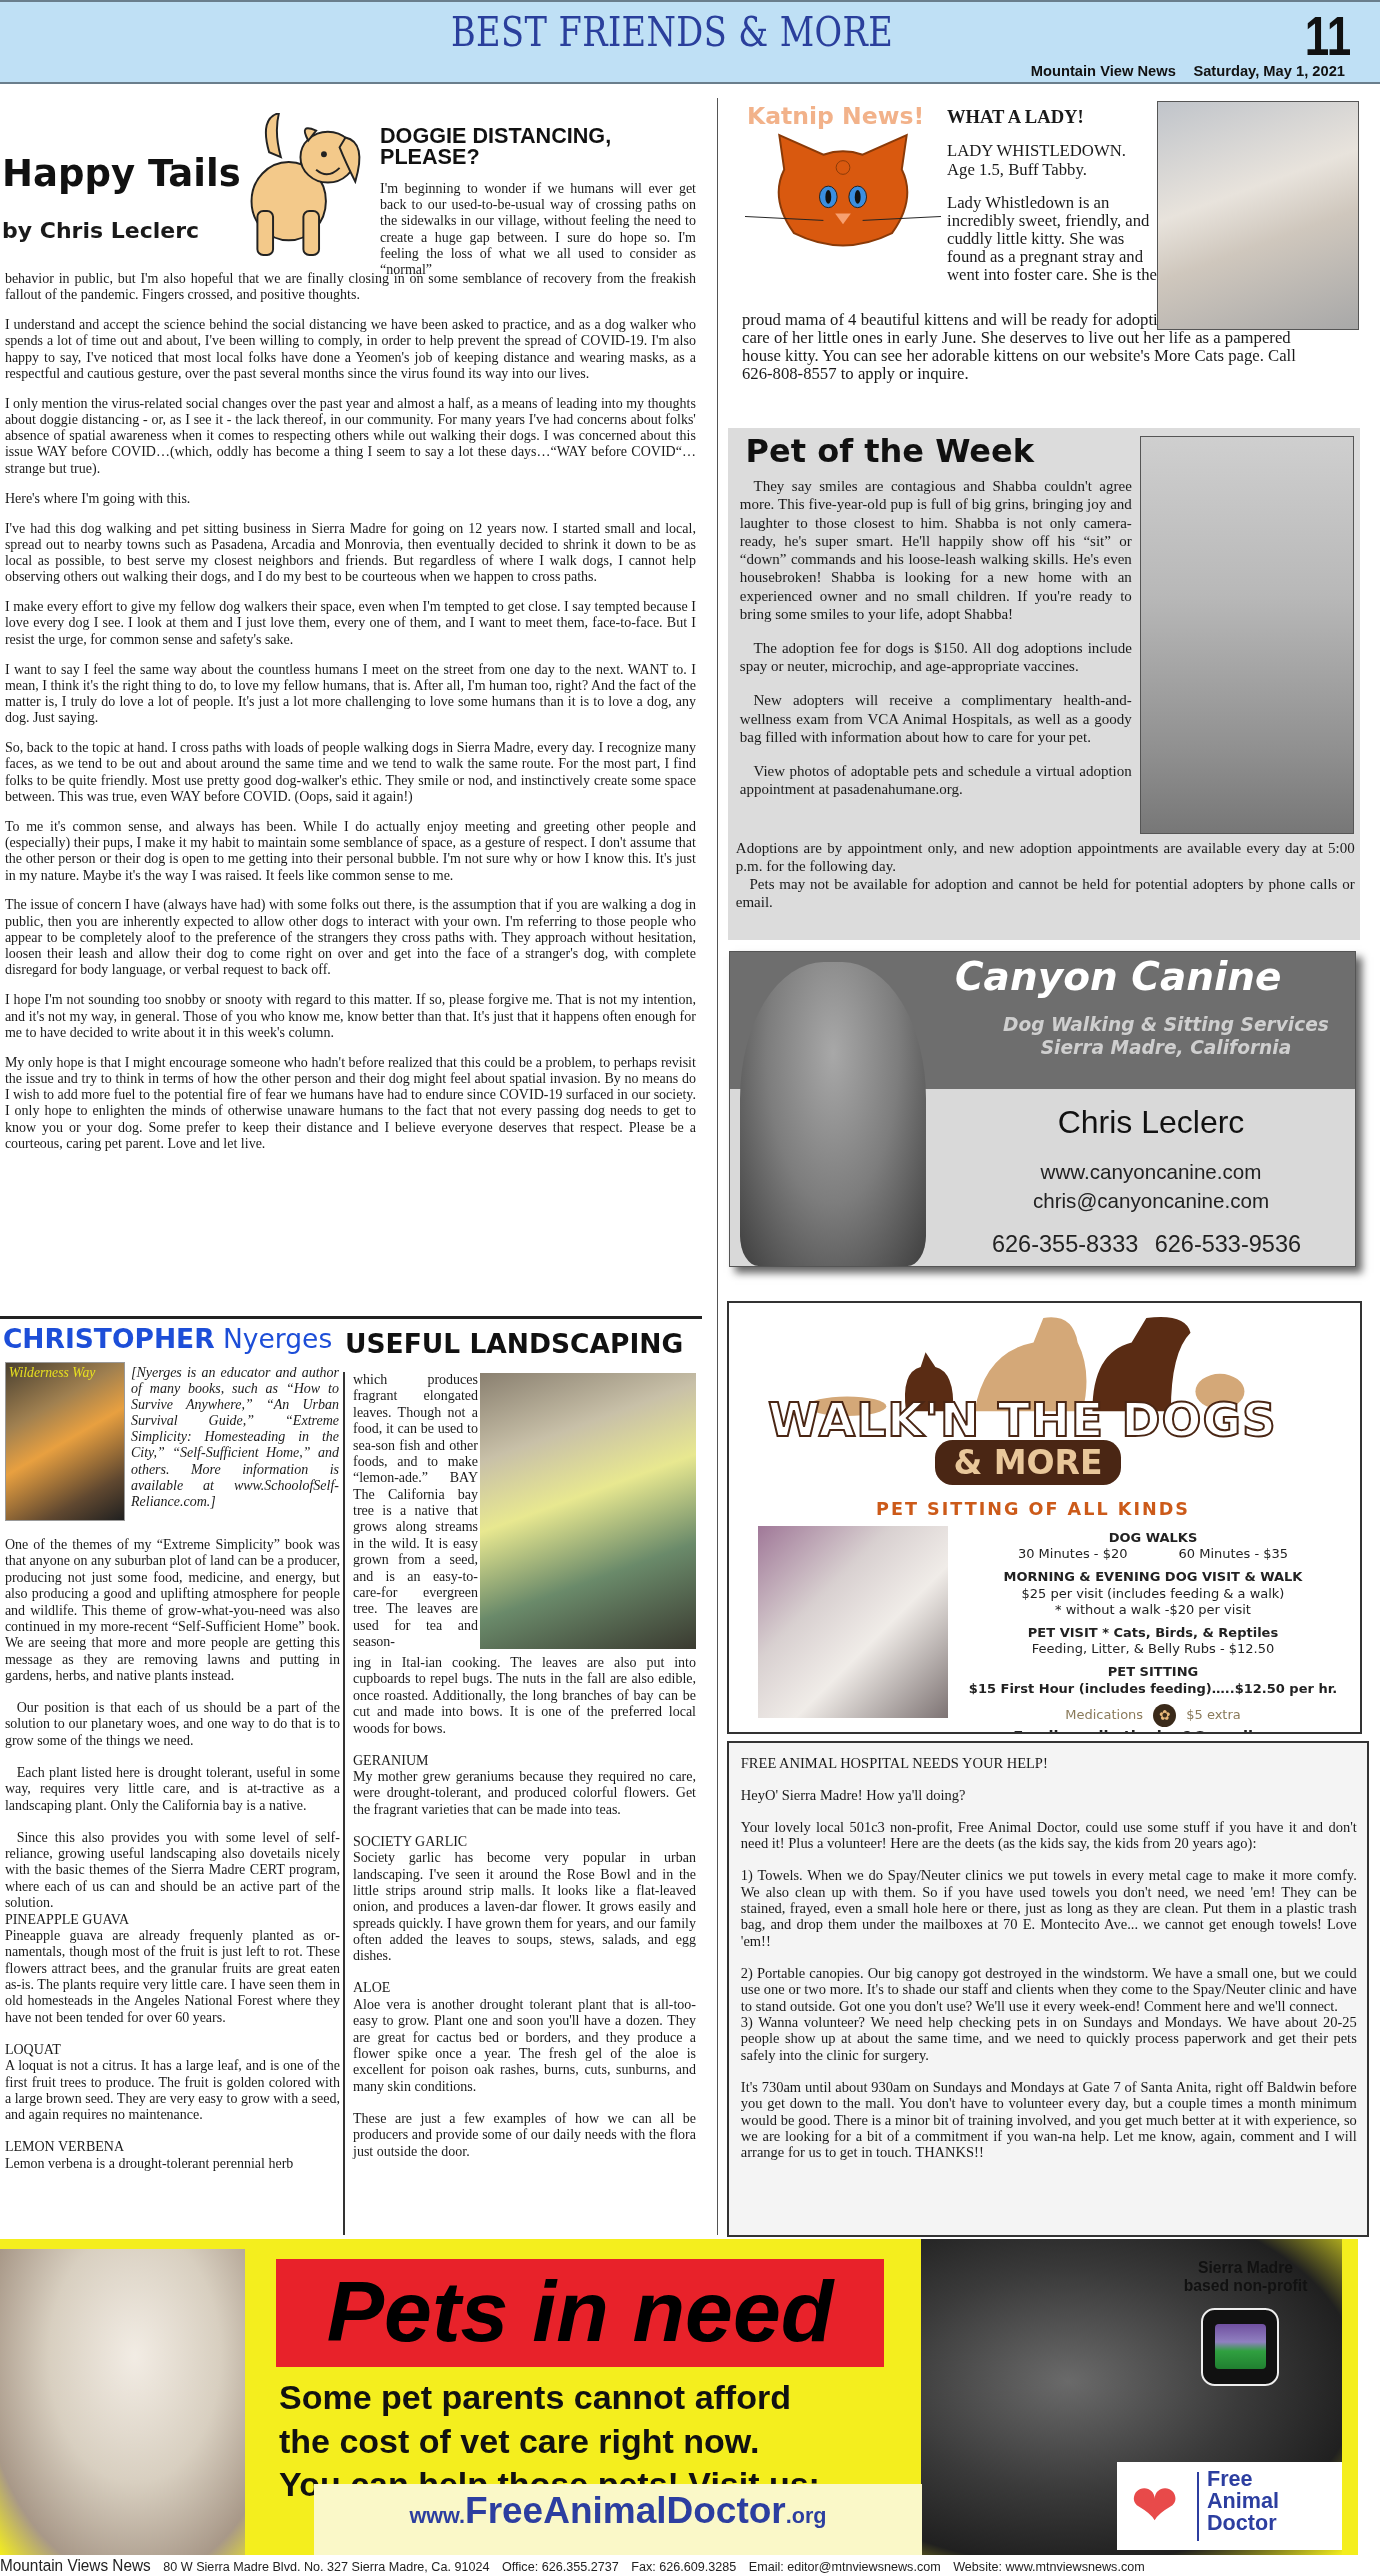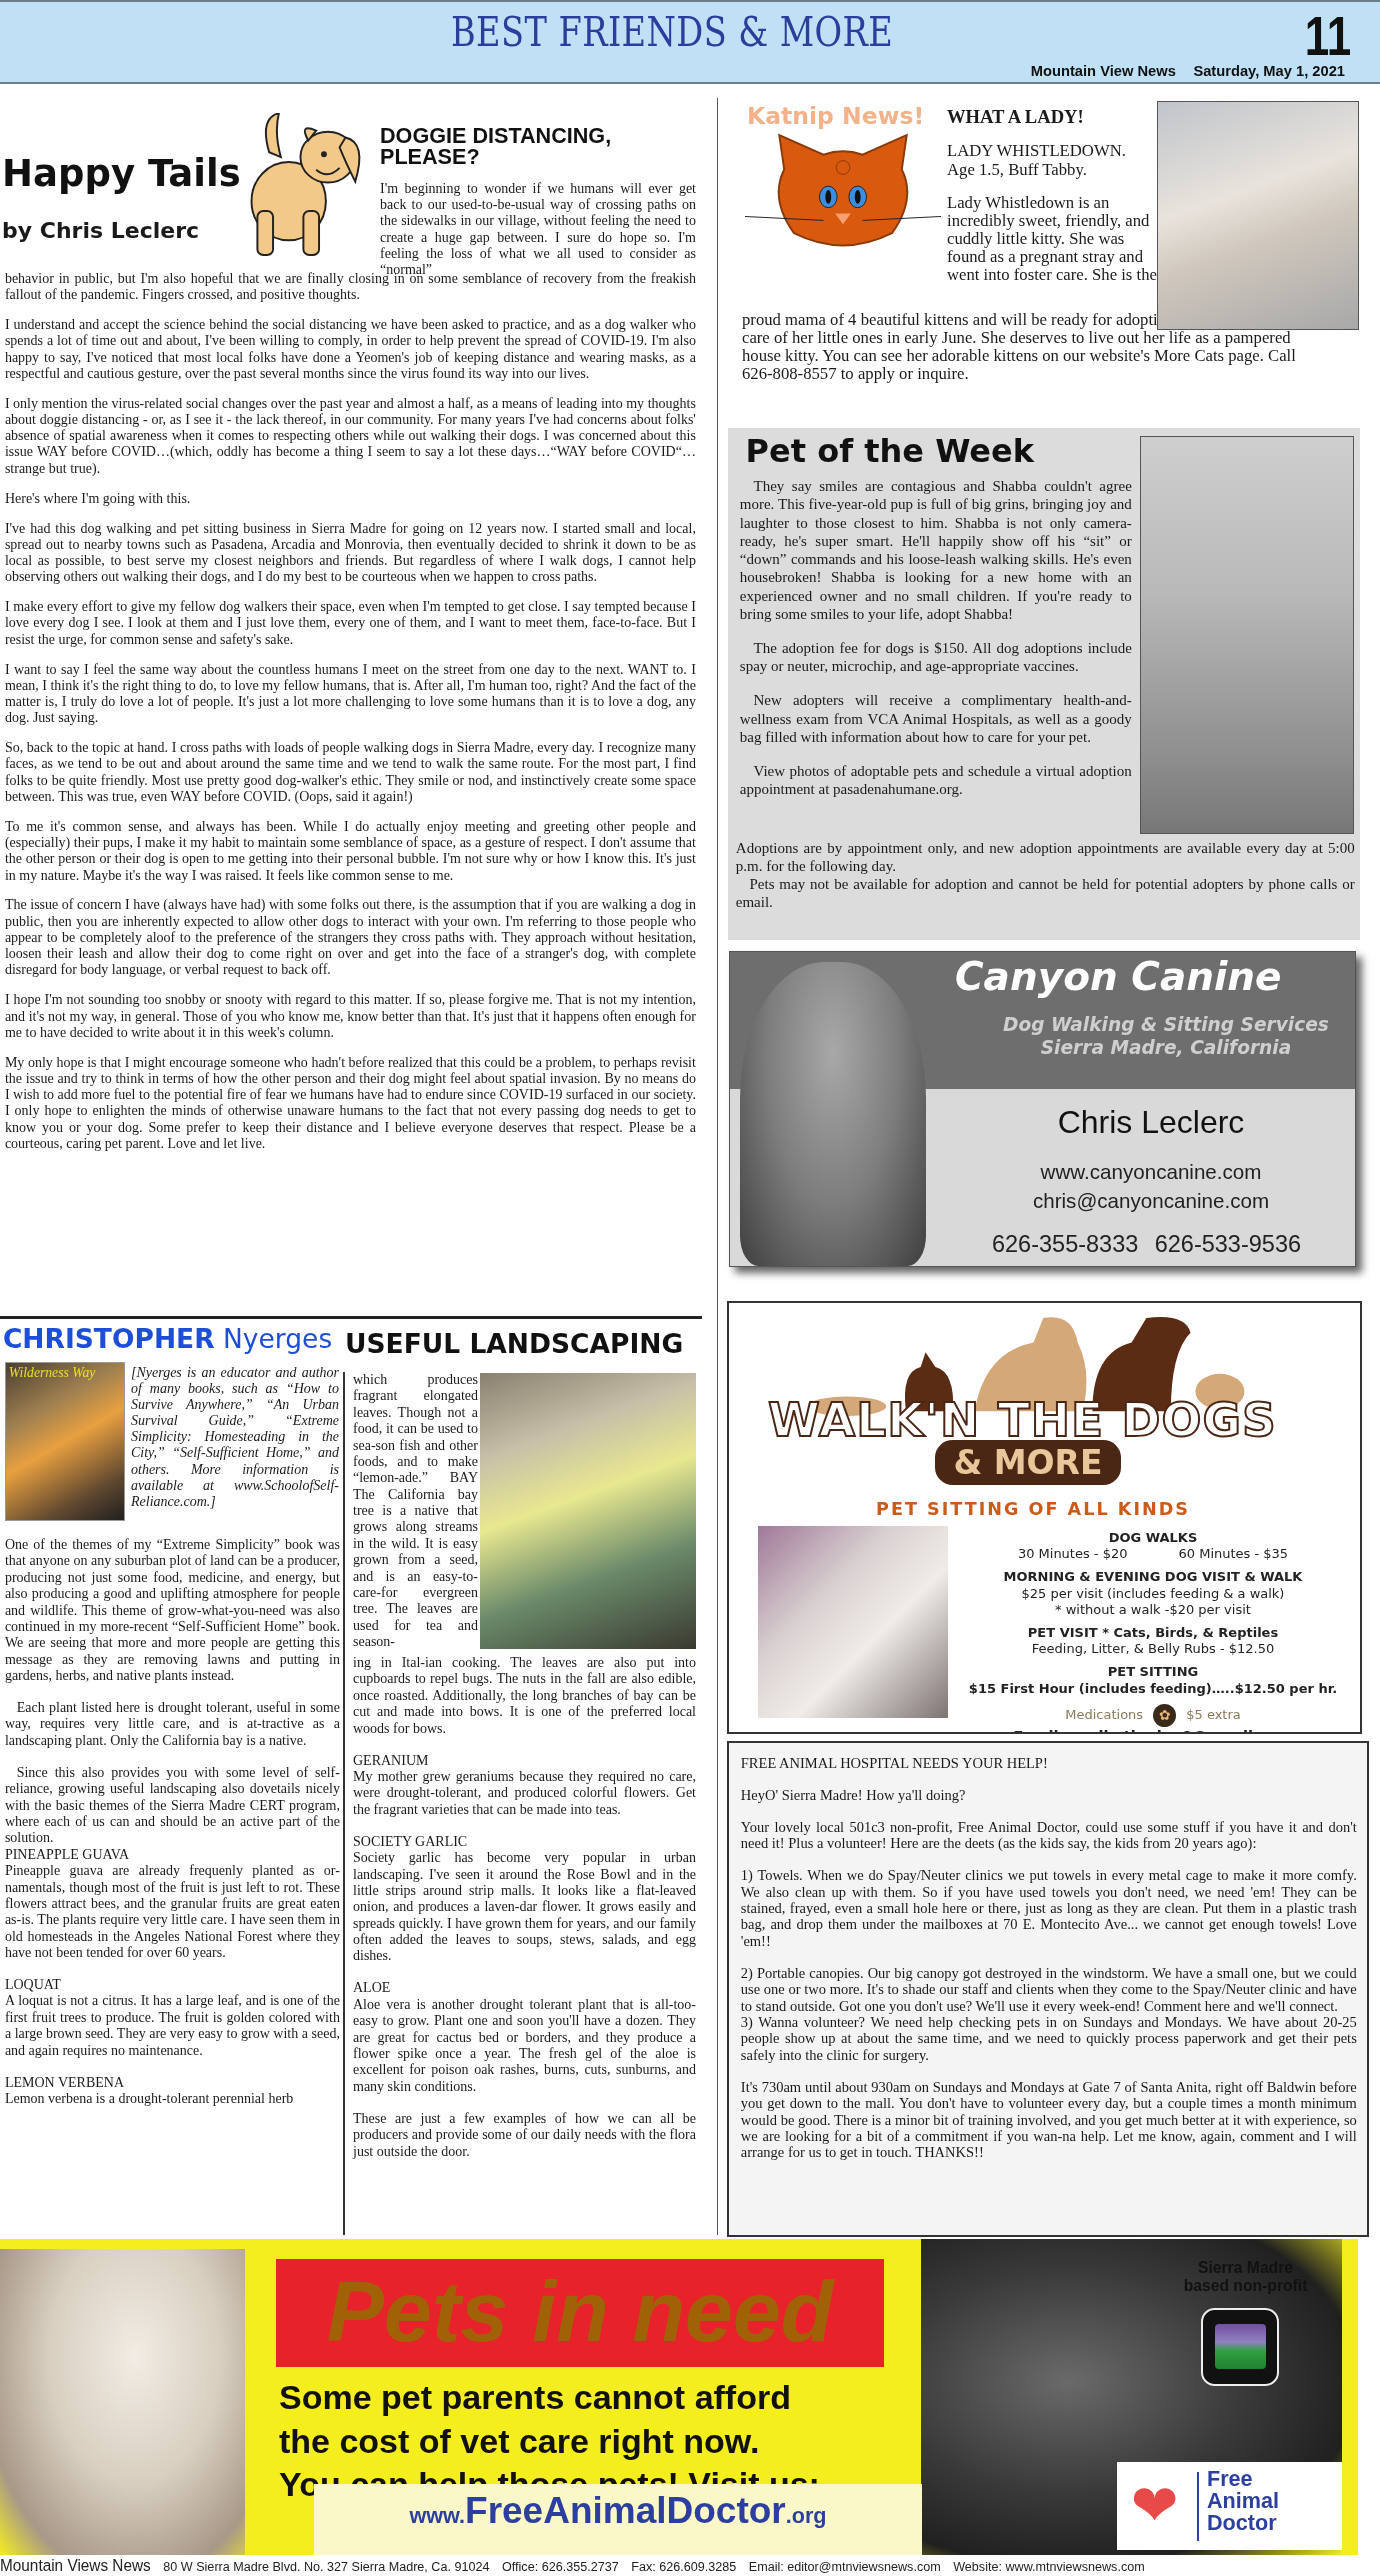--- a/index.html
+++ b/index.html
@@ -89,21 +89,21 @@
   #ul-col-a { left: 353px; top: 1372px; width: 125px; font-size: 14px; line-height: 1.17; text-align: justify; }
   #ul-photo { left: 480px; top: 1373px; width: 216px; height: 276px; background: linear-gradient(160deg,#8a8070 0%,#c8c0a8 25%,#e8e890 45%,#6a8a6a 70%,#3a3a30 100%); }
   #ul-col-b { left: 353px; top: 1655px; width: 343px; font-size: 14px; line-height: 1.17; text-align: justify; }
   #ul-col-b p { margin-bottom: 15.7px; }
 
   
   #pin { left: 0; top: 2239px; width: 1358px; height: 316px; background: #f4ee1e; overflow: hidden; }
   #pin-dog1 { left: 0; top: 9.8px; width: 245px; height: 306px; background: radial-gradient(ellipse at 55% 35%,#f2ece4 0%,#d8cfc0 45%,#a89888 80%,#f4ee1e 100%); }
   #pin-dog2 { left: 921px; top: 0; width: 421px; height: 316px; background: radial-gradient(ellipse at 35% 45%,#6a6a6a 0%,#3a3a3a 45%,#202020 75%,#f4ee1e 100%); }
   #pin-banner { left: 276px; top: 19.6px; width: 608px; height: 108px; background: #e8222a; }
-  #pin-title { left: 276px; top: 17.6px; width: 608px; text-align: center; font-family: "Liberation Sans", sans-serif; font-style: italic; font-weight: bold; font-size: 86px; color: #a16207; line-height: 108px; }
+  #pin-title { left: 276px; top: 17.6px; width: 608px; text-align: center; font-family: "Liberation Sans", sans-serif; font-style: italic; font-weight: bold; font-size: 86px; color: #000000; line-height: 108px; }
   #pin-lines { left: 279px; top: 137px; width: 627px; font-family: "Liberation Sans", sans-serif; font-weight: bold; font-size: 34px; line-height: 1.28; color: #111; }
   #pin-url-box { left: 314px; top: 245px; width: 608px; height: 71px; background: #faf8c8; }
   #pin-url { left: 314px; top: 251px; width: 608px; text-align: center; font-family: "Liberation Sans", sans-serif; font-weight: bold; color: #2c3ea0; font-size: 37px; }
   #pin-url .small { font-size: 21.6px; }
   #pin-nonprofit { left: 1162px; top: 19.6px; width: 167px; text-align: center; font-family: "Liberation Sans", sans-serif; font-weight: bold; font-size: 15.7px; line-height: 1.15; color: #111; }
   #pin-seal { left: 1201px; top: 69px; width: 78px; height: 78px; border-radius: 13.7px; background: #111; border: 2.9px solid #eee; }
   #pin-seal-inner { left: 11.8px; top: 13.7px; width: 51px; height: 45px; background: linear-gradient(180deg,#7050a0 0%,#9080c0 40%,#30a040 60%,#208030 100%); border-radius: 3.9px; }
   #pin-fad { left: 1117px; top: 223px; width: 225px; height: 88px; background: #fff; }
   #pin-heart { left: 13.7px; top: 13.7px; width: 59px; height: 59px; color: #e84a4a; font-size: 57px; line-height: 59px; }
   #pin-fad-bar { left: 80px; top: 9.8px; width: 2px; height: 69px; background: #2c3ea0; }
@@ -257,20 +257,21 @@
 </div>
 
 <div id="ny-author" class="abs"><b>CHRISTOPHER</b> <span>Nyerges</span></div>
 <div id="ny-cover" class="abs">
   <div id="ny-cover-title" class="abs">Wilderness Way</div>
 </div>
 <div id="ny-bio" class="abs">[Nyerges is an educator and author of many books, such as “How to Survive Anywhere,” “An Urban Survival Guide,” “Extreme Simplicity: Homesteading in the City,” “Self-Sufficient Home,” and others. More information is available at www.SchoolofSelf-Reliance.com.]</div>
 <div id="ul-headline" class="abs">USEFUL LANDSCAPING</div>
 <div id="ny-body" class="abs">
   <p>One of the themes of my “Extreme Simplicity” book was that anyone on any suburban plot of land can be a producer, producing not just some food, medicine, and energy, but also producing a good and uplifting atmosphere for people and wildlife.  This theme of grow-what-you-need was also continued in my more-recent “Self-Sufficient Home” book. We are seeing that more and more people are getting this message as they are removing lawns and putting in gardens, herbs, and native plants instead.</p>
+  <p class="ind">Our position is that each of us should be a part of the solution to our planetary woes, and one way to do that is to grow some of the things we need.</p>
   <p class="ind">Each plant listed here is drought tolerant, useful in some way, requires very little care, and is at-tractive as a landscaping plant.  Only the California bay is a native.</p>
   <p class="ind tight">Since this also provides you with some level of self-reliance, growing useful landscaping also dovetails nicely with the basic themes of the Sierra Madre CERT program, where each of us can and should be an active part of the solution.</p>
   <p class="tight">PINEAPPLE GUAVA</p>
   <p>Pineapple guava are already frequenly planted as or-namentals, though most of the fruit is just left to rot. These flowers attract bees, and the granular fruits are great eaten as-is. The plants require very little care. I have seen them in old homesteads in the Angeles National Forest where they have not been tended for over 60 years.</p>
   <p class="tight">LOQUAT</p>
   <p>A loquat is not a citrus.  It has a large leaf, and is one of the first fruit trees to produce.  The fruit is golden colored with a large brown seed.  They are very easy to grow with a seed, and again requires no maintenance.</p>
   <p class="tight">LEMON VERBENA</p>
   <p class="tight">Lemon verbena is a drought-tolerant perennial herb</p>
 </div>
 <div id="ny-col2-divider" class="abs"></div>

